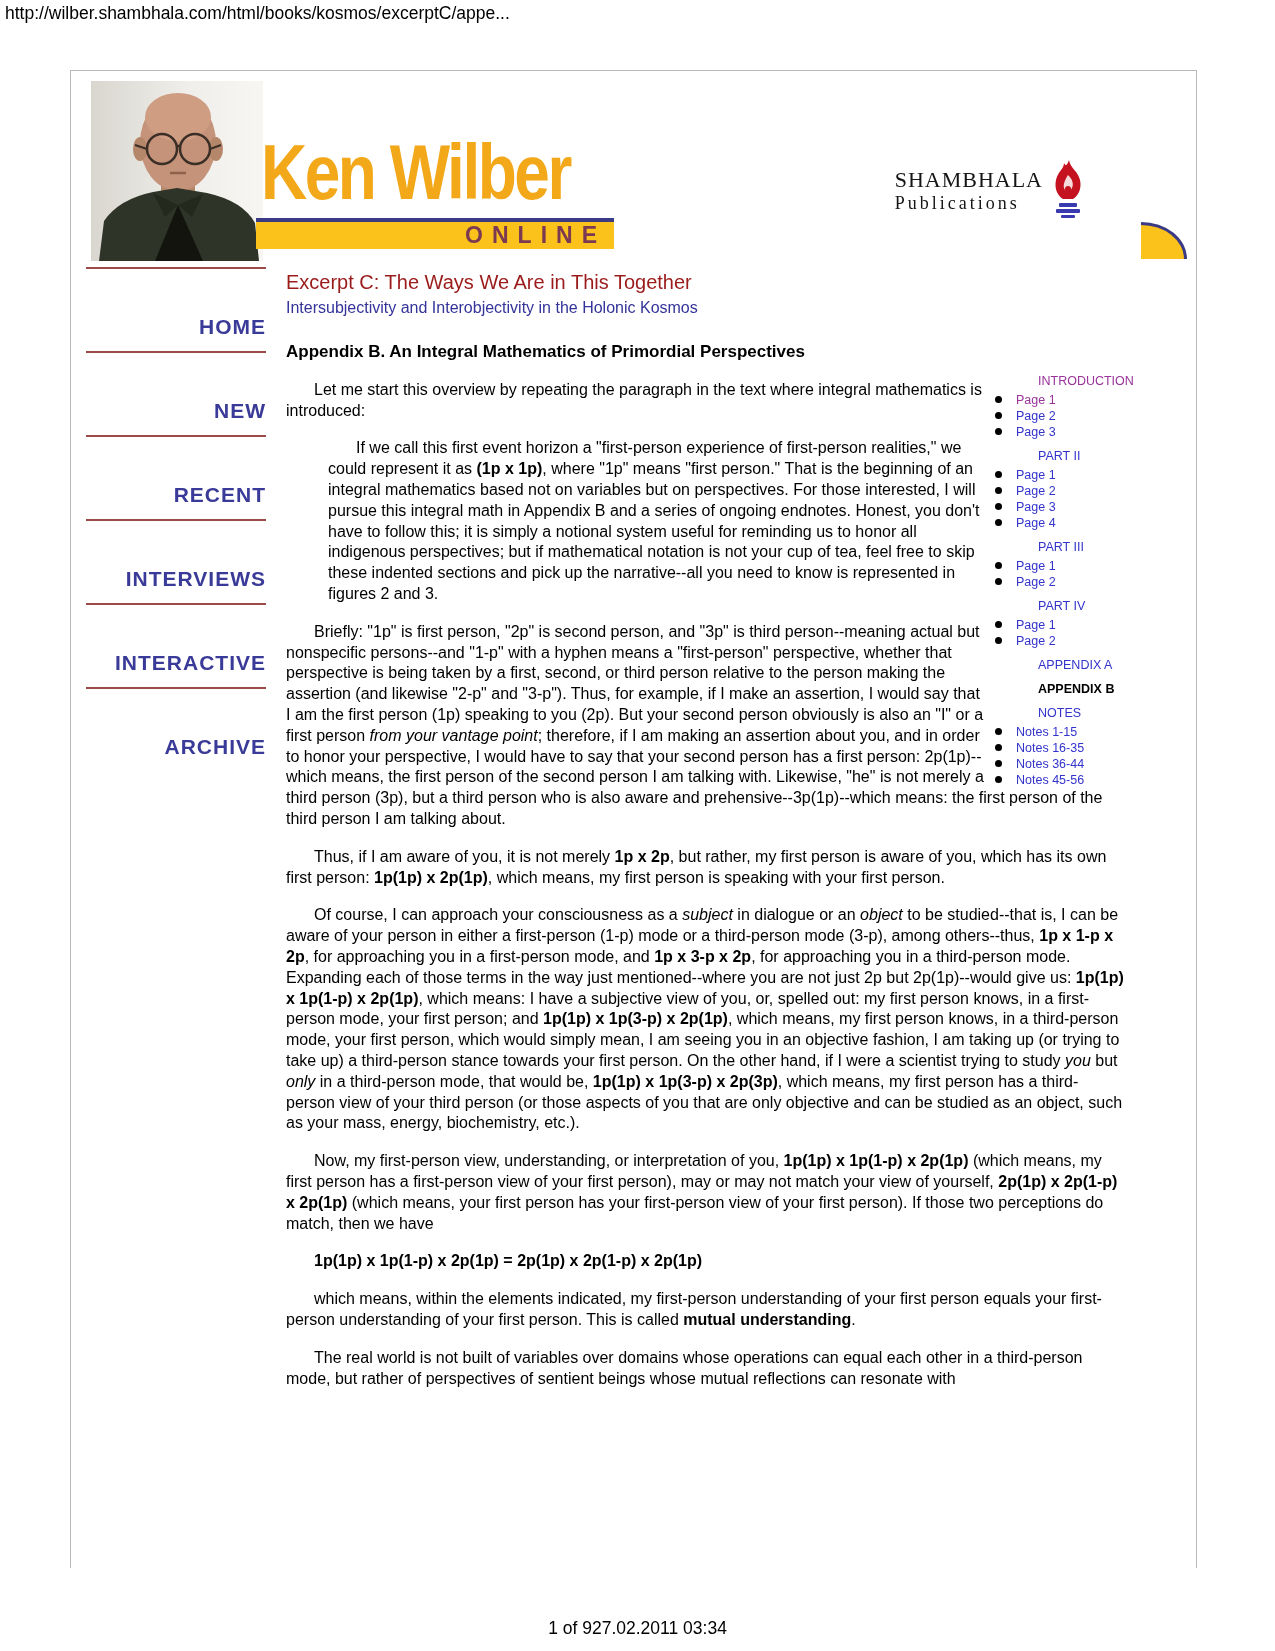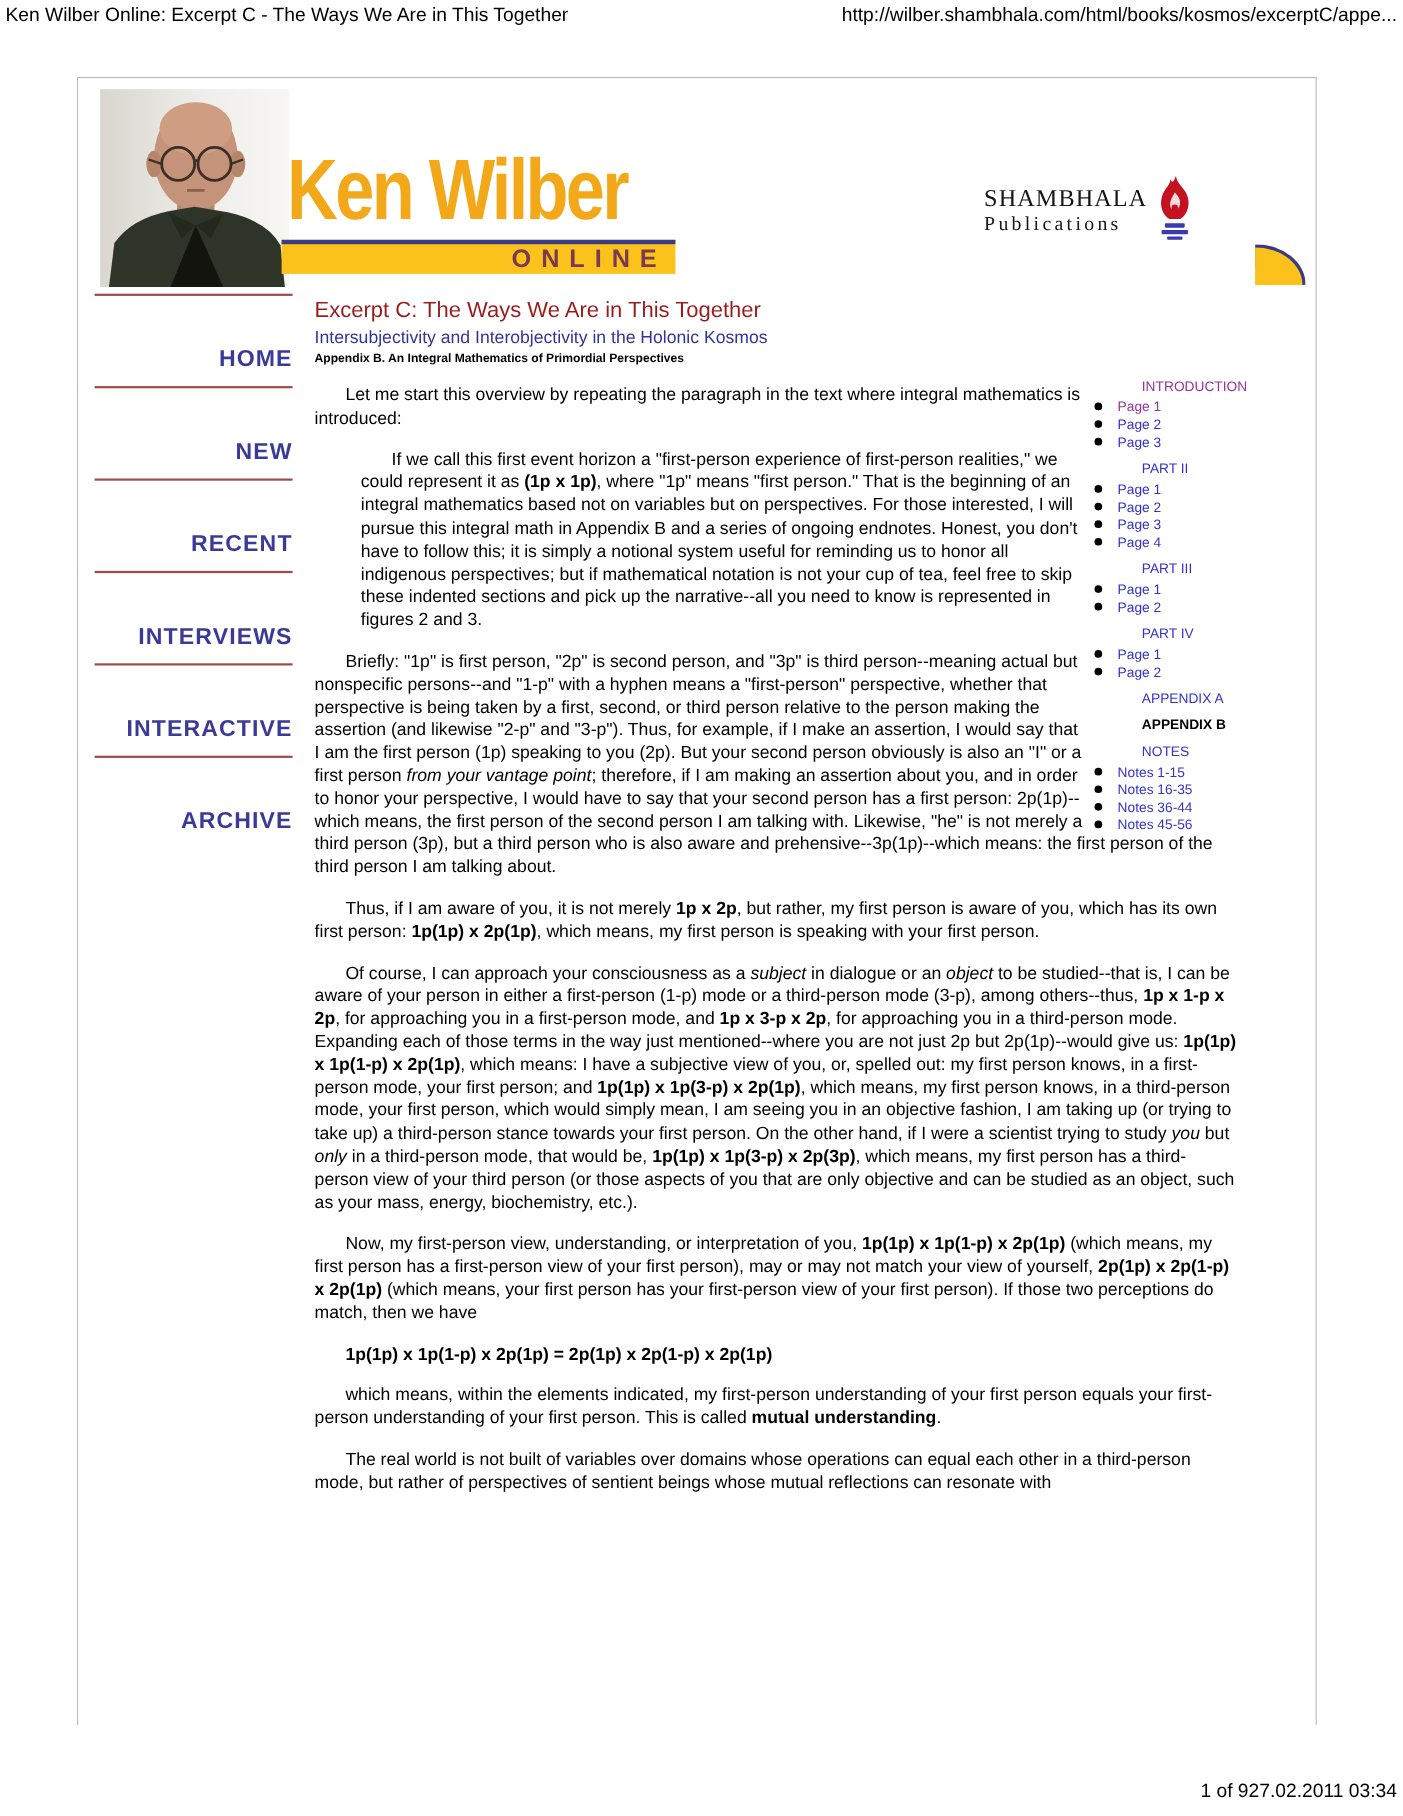--- a/index.html
+++ b/index.html
@@ -3,21 +3,21 @@
 <meta charset="utf-8">
 <style>
   * { margin:0; padding:0; box-sizing:border-box; }
   html,body { width:1275px; height:1651px; background:#ffffff; color:#000;
     font-family:"Liberation Sans","DejaVu Sans",sans-serif; }
   body { position:relative; overflow:hidden; }
 
   .print-header { position:absolute; top:3px; left:5px; right:5px;
     display:flex; justify-content:space-between; font-size:17.5px; }
   .print-footer { position:absolute; top:1618px; left:5px; right:5px;
-    display:flex; justify-content:flex-end; font-size:17.5px; }
+    display:flex; justify-content:center; font-size:17.5px; }
 
   .page-box { position:absolute; left:70px; top:70px; width:1127px; height:1498px;
     border:1px solid #b9b9b9; border-bottom:none; background:#fff; overflow:hidden; }
 
   
   .banner { position:relative; height:190px; }
   .photo { position:absolute; left:20px; top:10px; width:172px; height:180px; }
   .logo-text { position:absolute; left:190px; top:62px; font-size:78px; font-weight:bold;
     color:#F2A818; letter-spacing:-3px; white-space:nowrap; line-height:1;
     transform:scaleX(0.82); transform-origin:left top; }
@@ -38,21 +38,21 @@
   .left-nav { position:absolute; left:15px; top:6px; width:180px; }
   .nav-item { margin-bottom:12px; cursor:pointer; }
   .nav-rule { height:2px; background:#9C4A4A; margin-bottom:3px; }
   .nav-label { text-align:right; font-size:21px; font-weight:bold; color:#3A3A99;
     letter-spacing:1px; line-height:24px;margin-top:46px; }
 
   
   .main-col { margin-left:215px; width:840px; padding-top:8px; font-size:16px; line-height:1.3; }
   .a-title { font-size:20px; color:#9B1B1B; }
   .a-sub { font-size:16px; color:#33339A; margin-top:3px; }
-  .a-h3 { font-size:11px; font-weight:bold; }
+  .a-h3 { font-size:17px; font-weight:bold; margin-top:22px; }
   .main-col p { margin-top:17px; text-indent:28px; }
   .quote { margin:17px 0 17px 42px; text-indent:28px; }
   .b { font-weight:bold; }
   .i { font-style:italic; }
   .equation { font-weight:bold; }
 
   
   .toc { float:right; width:140px; font-size:12.5px; line-height:1.28; padding-top:2px; }
   .toc-h { margin:8px 0 3px 52px; color:#3333CC; cursor:pointer; }
   .toc-h.visited { color:#993399; }
@@ -61,21 +61,20 @@
   .toc-item { position:relative; padding-left:30px; line-height:16px; cursor:pointer; }
   .bullet { position:absolute; left:9px; top:4px; width:7px; height:7px;
     border-radius:50%; background:#000; }
   .toc-link { color:#3333CC;text-align:center; }
   .toc-link.visited { color:#993399; }
 </style>
 </head>
 <body>
 
 <div class="print-header">
-  <span>Ken Wilber Online: Excerpt C - The Ways We Are in This Together</span>
   <span>http://wilber.shambhala.com/html/books/kosmos/excerptC/appe...</span>
 </div>
 
 <div class="page-box">
 
   <div class="banner">
     <svg class="photo" viewBox="0 0 172 180" width="172" height="180">
       <defs>
         <linearGradient id="bgG" x1="0" y1="0" x2="1" y2="0">
           <stop offset="0" stop-color="#d9d6cf"></stop>

